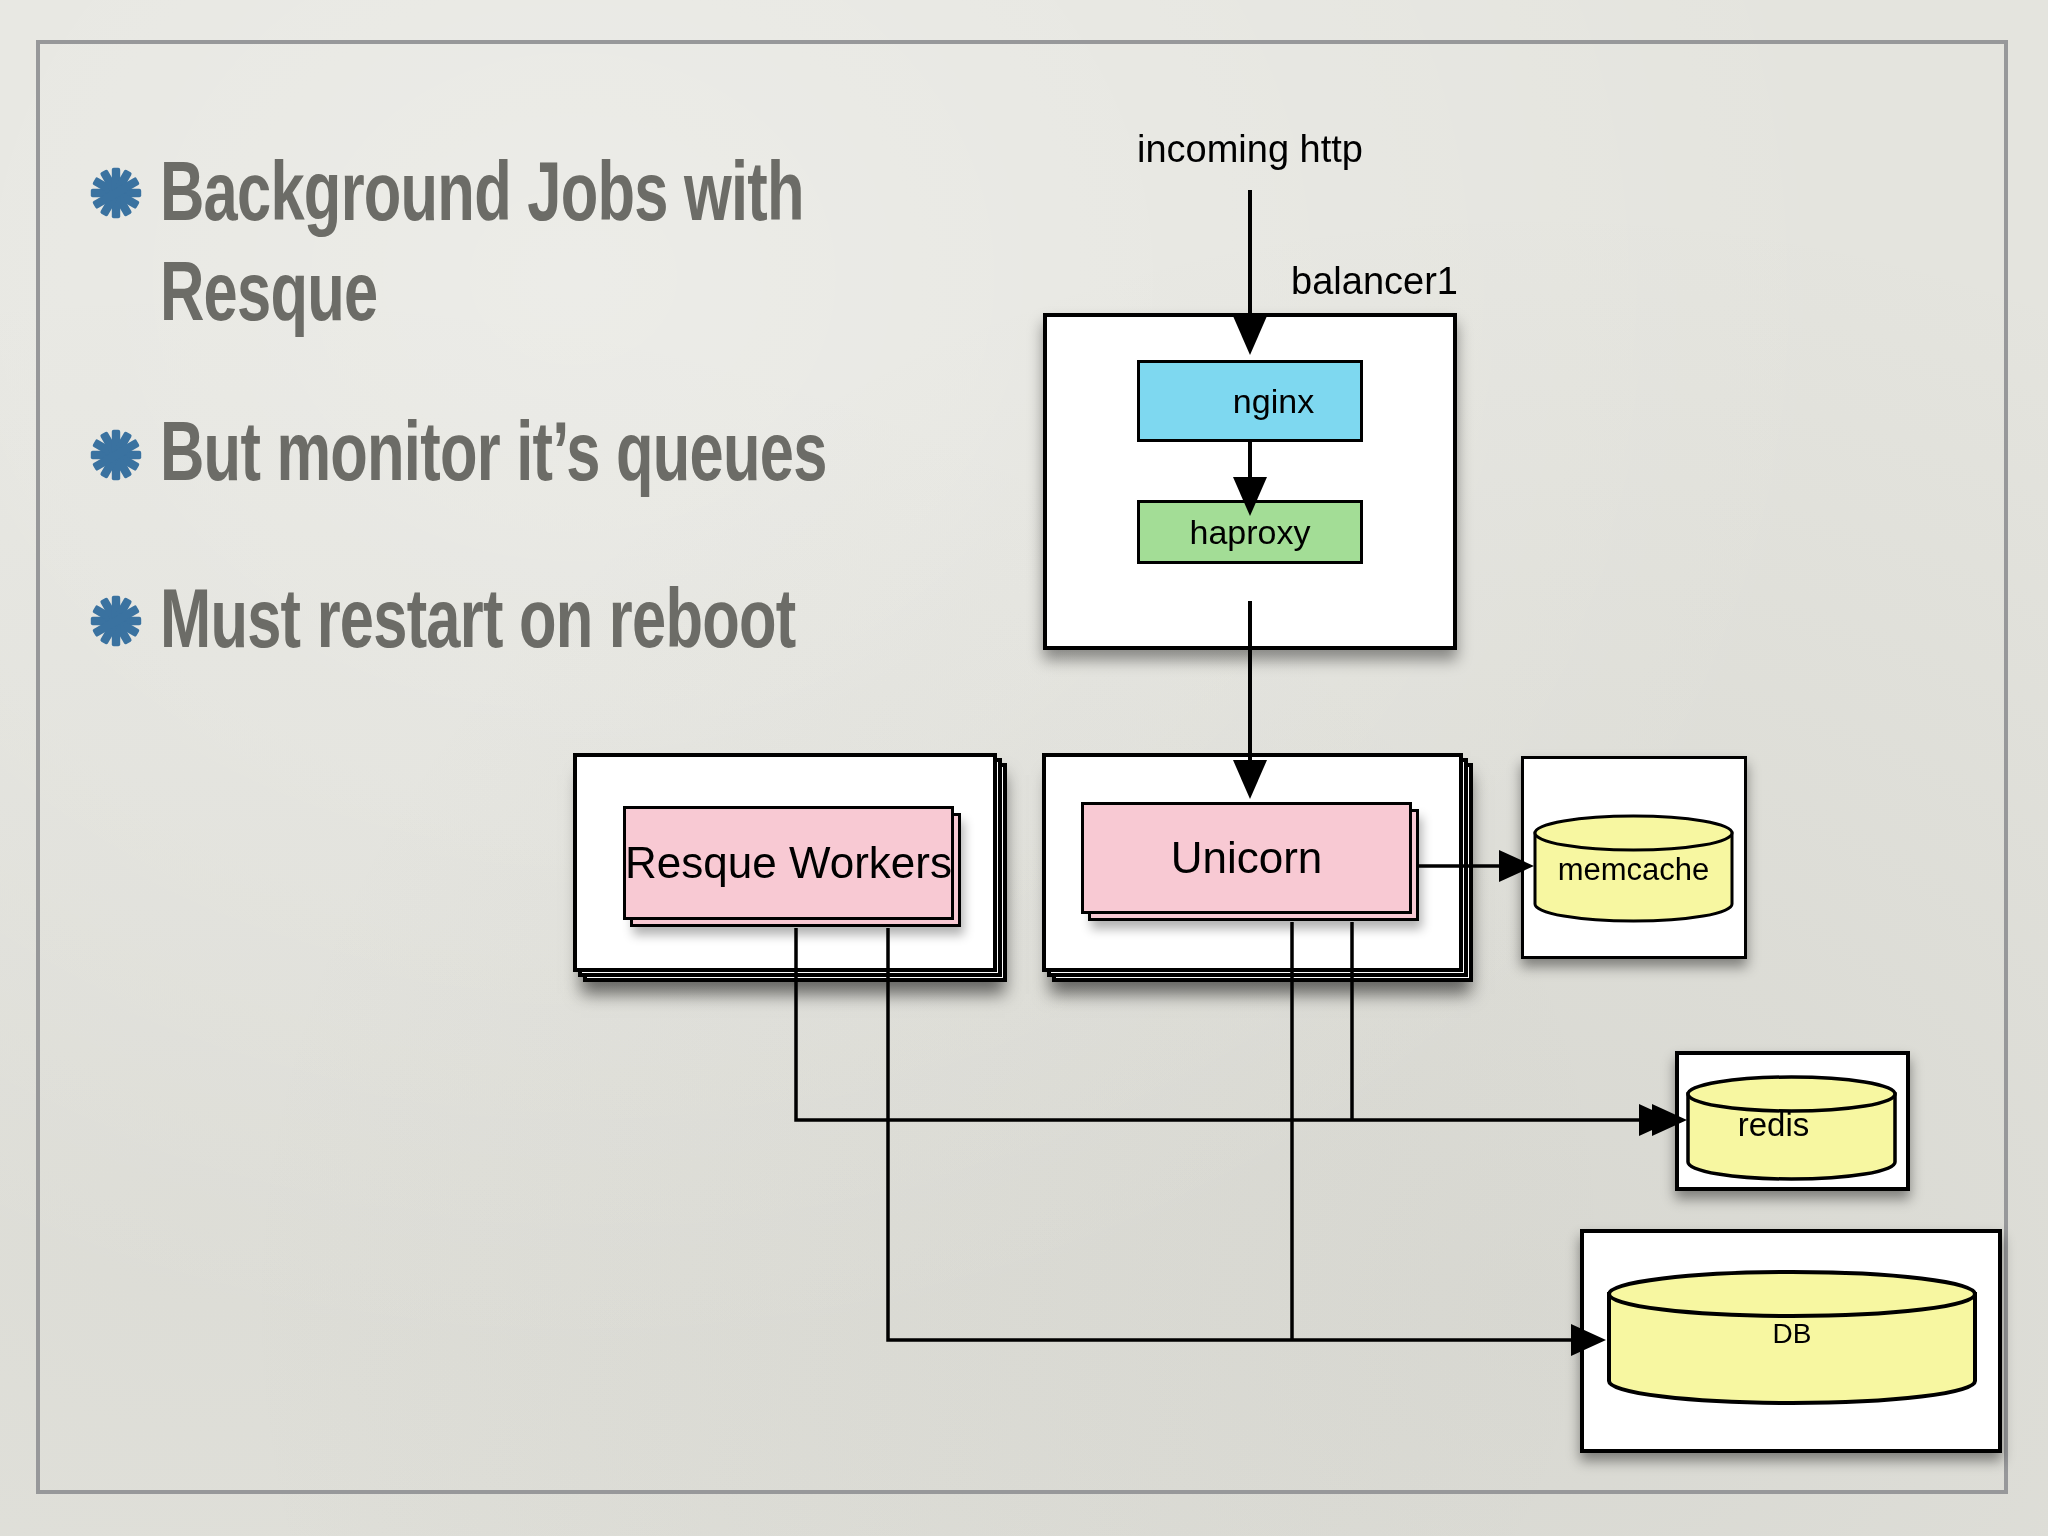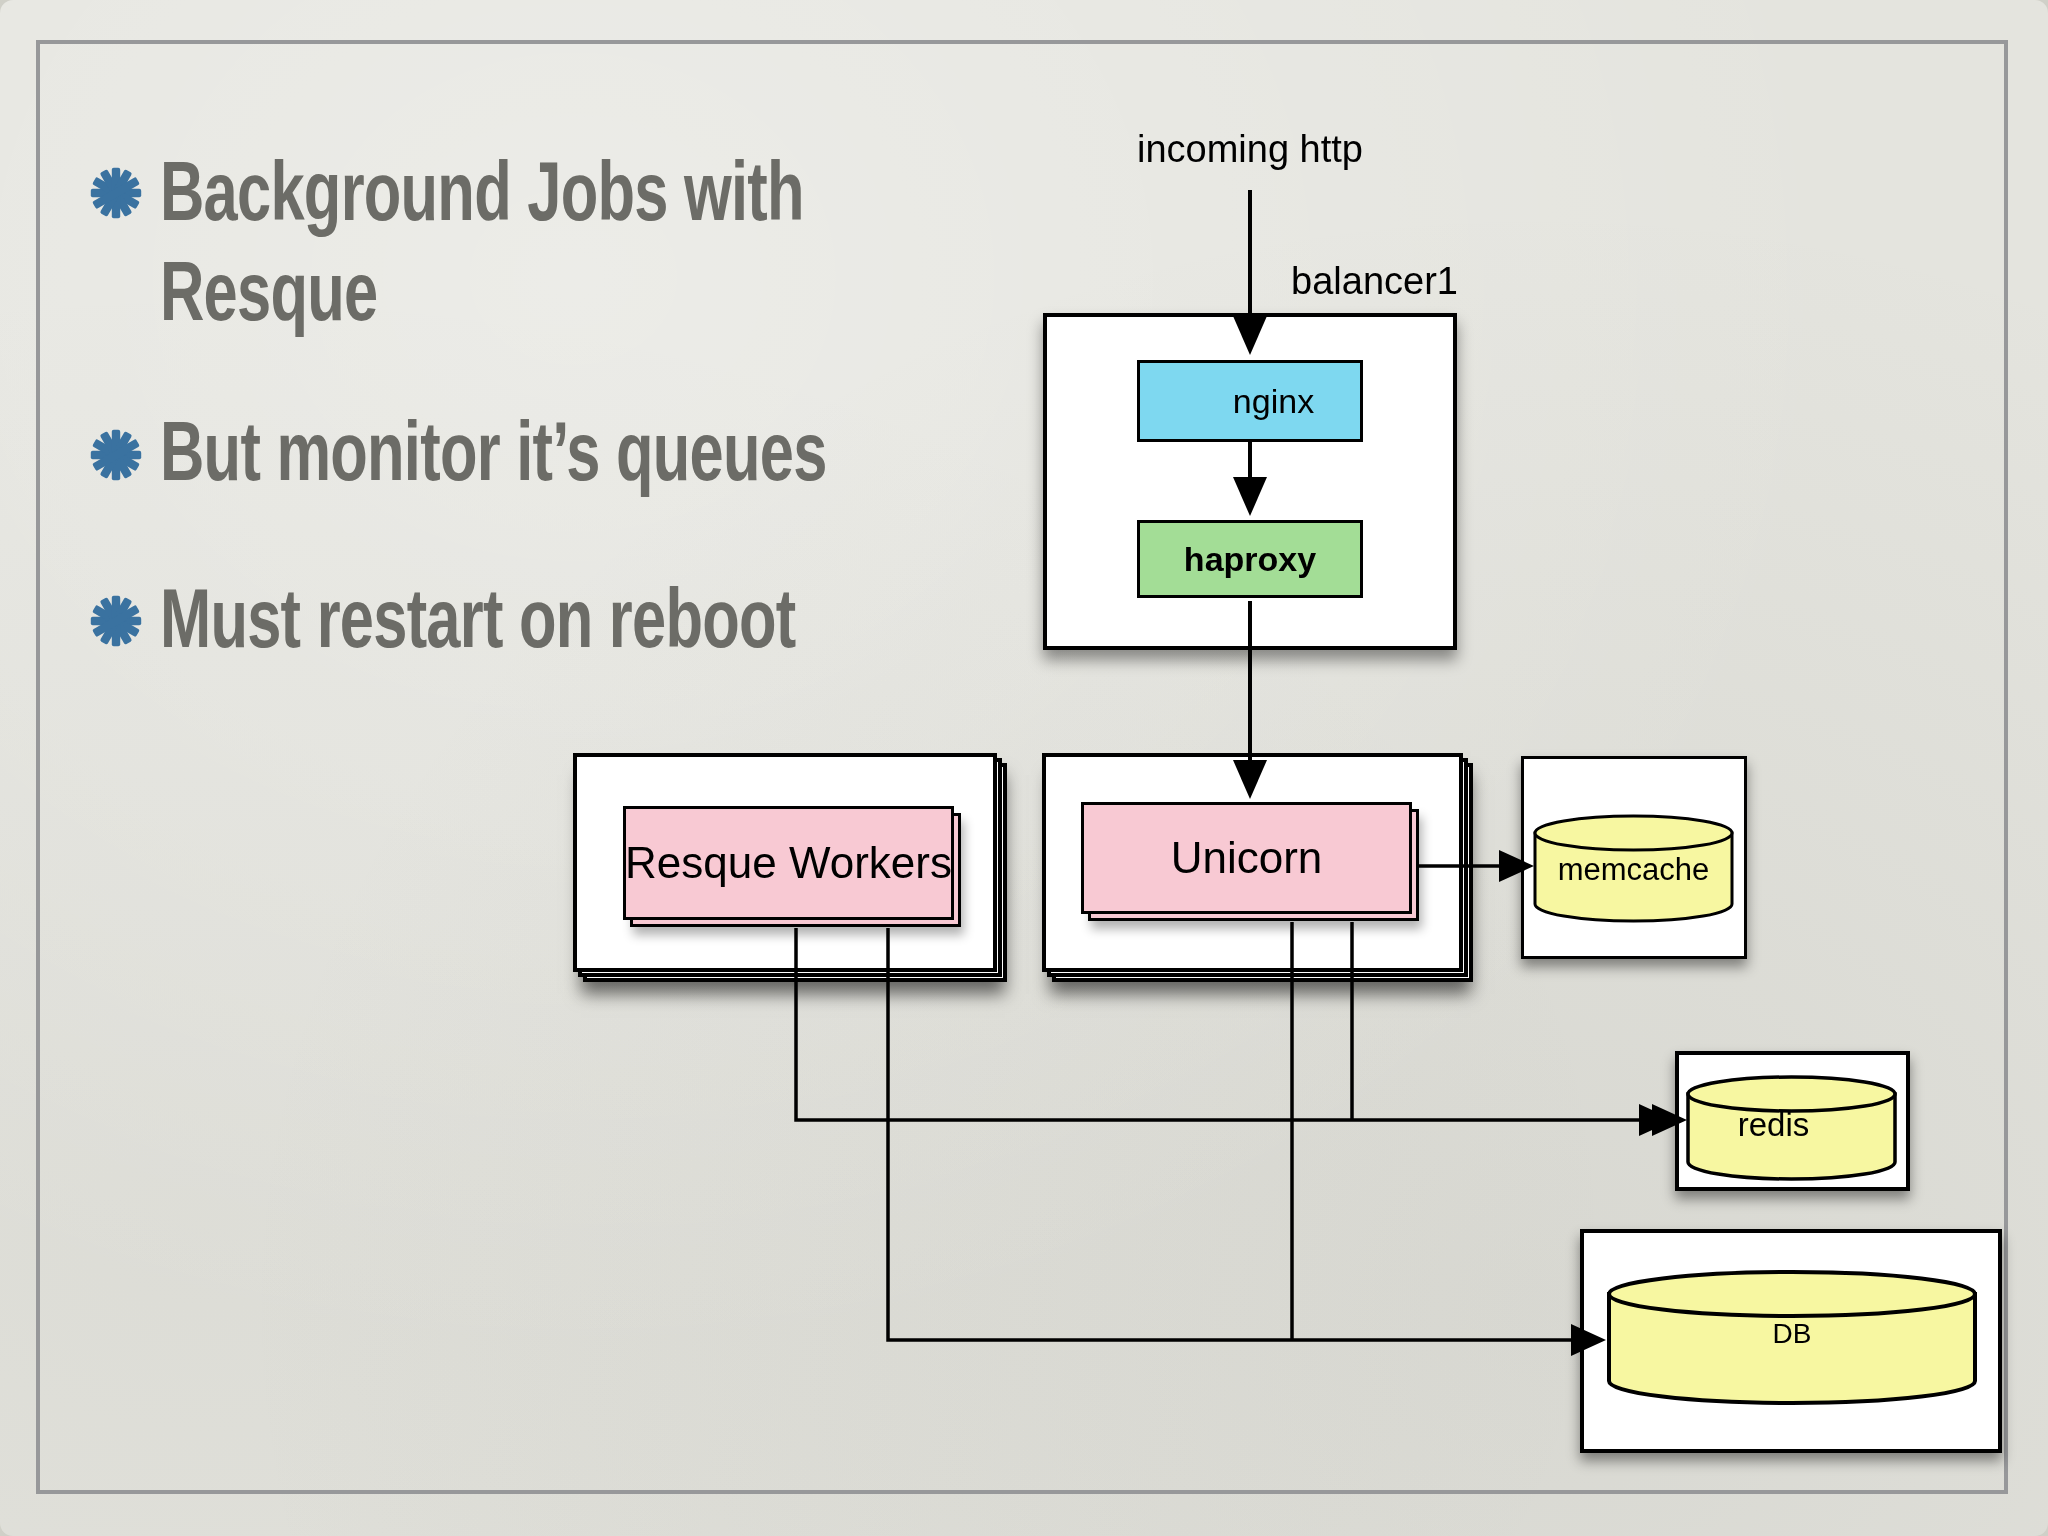--- a/index.html
+++ b/index.html
@@ -4,21 +4,20 @@
 <style>
   html,body{margin:0;padding:0;background:#d0d0c8;}
   .slide{
     position:relative;width:2048px;height:1536px;overflow:hidden;
     background-color:var(--paper,#e4e4de);
     background-image:
       radial-gradient(ellipse at 28% 18%, rgba(255,255,255,.30), transparent 62%),
       radial-gradient(ellipse at 75% 85%, rgba(110,110,100,.10), transparent 60%),
       radial-gradient(ellipse at 10% 80%, rgba(120,120,108,.07), transparent 55%);
     font-family:"Liberation Sans", sans-serif;
-    border-radius:13px;
   }
   .frame{
     position:absolute;left:36px;top:40px;width:1972px;height:1454px;
     border:4px solid var(--frame,#97989a);box-sizing:border-box;z-index:1;
   }
   
   .b-icon{position:absolute;width:56px;height:56px;z-index:5;}
   .b-line{
     position:absolute;left:160px;z-index:5;
     font-weight:bold;font-size:83px;line-height:83px;letter-spacing:-1px;
@@ -31,21 +30,21 @@
   #memcache-box{left:1521px;top:756px;width:226px;height:203px;border:3px solid var(--ink,#000);box-shadow:0 8px 12px rgba(0,0,0,.42);}
   #redis-box{left:1675px;top:1051px;width:235px;height:140px;border:4px solid var(--ink,#000);box-shadow:0 8px 12px rgba(0,0,0,.42);}
   #db-box{left:1580px;top:1229px;width:422px;height:224px;border:4px solid var(--ink,#000);box-shadow:0 8px 12px rgba(0,0,0,.42);}
   
   .node{
     position:absolute;box-sizing:border-box;border:3px solid var(--ink,#000);
     display:flex;align-items:center;justify-content:center;
     font-size:34px;color:var(--ink,#000);z-index:12;white-space:nowrap;
   }
   #nginx-node{left:1137px;top:360px;width:226px;height:82px;background:var(--node-cyan,#7ed8f0);padding-left:47px;}
-  #haproxy-node{left:1137px;top:520px;width:226px;height:78px;background:var(--node-green,#a3dd96);font-weight:bold;}
+  #haproxy-node{left:1137px;top:500px;width:226px;height:64px;background:var(--node-green,#a3dd96);}
   
   .gstack{position:absolute;z-index:10;}
   .gstack .g{position:absolute;left:0;top:0;width:100%;height:100%;background:var(--box-white,#fff);border:4px solid var(--ink,#000);box-sizing:border-box;}
   .gstack .g2{transform:translate(10px,10px);box-shadow:-2px 12px 16px rgba(0,0,0,.55);}
   .gstack .g1{transform:translate(5px,5px);}
   #resque-group{left:573px;top:753px;width:424px;height:219px;}
   #unicorn-group{left:1042px;top:753px;width:421px;height:219px;}
   
   .pstack{position:absolute;z-index:14;}
   .pstack .pg{position:absolute;left:0;top:0;width:100%;height:100%;background:var(--node-pink,#f8c9d3);border:3px solid var(--ink,#000);box-sizing:border-box;transform:translate(7px,7px);box-shadow:3px 8px 10px rgba(0,0,0,.30);}

